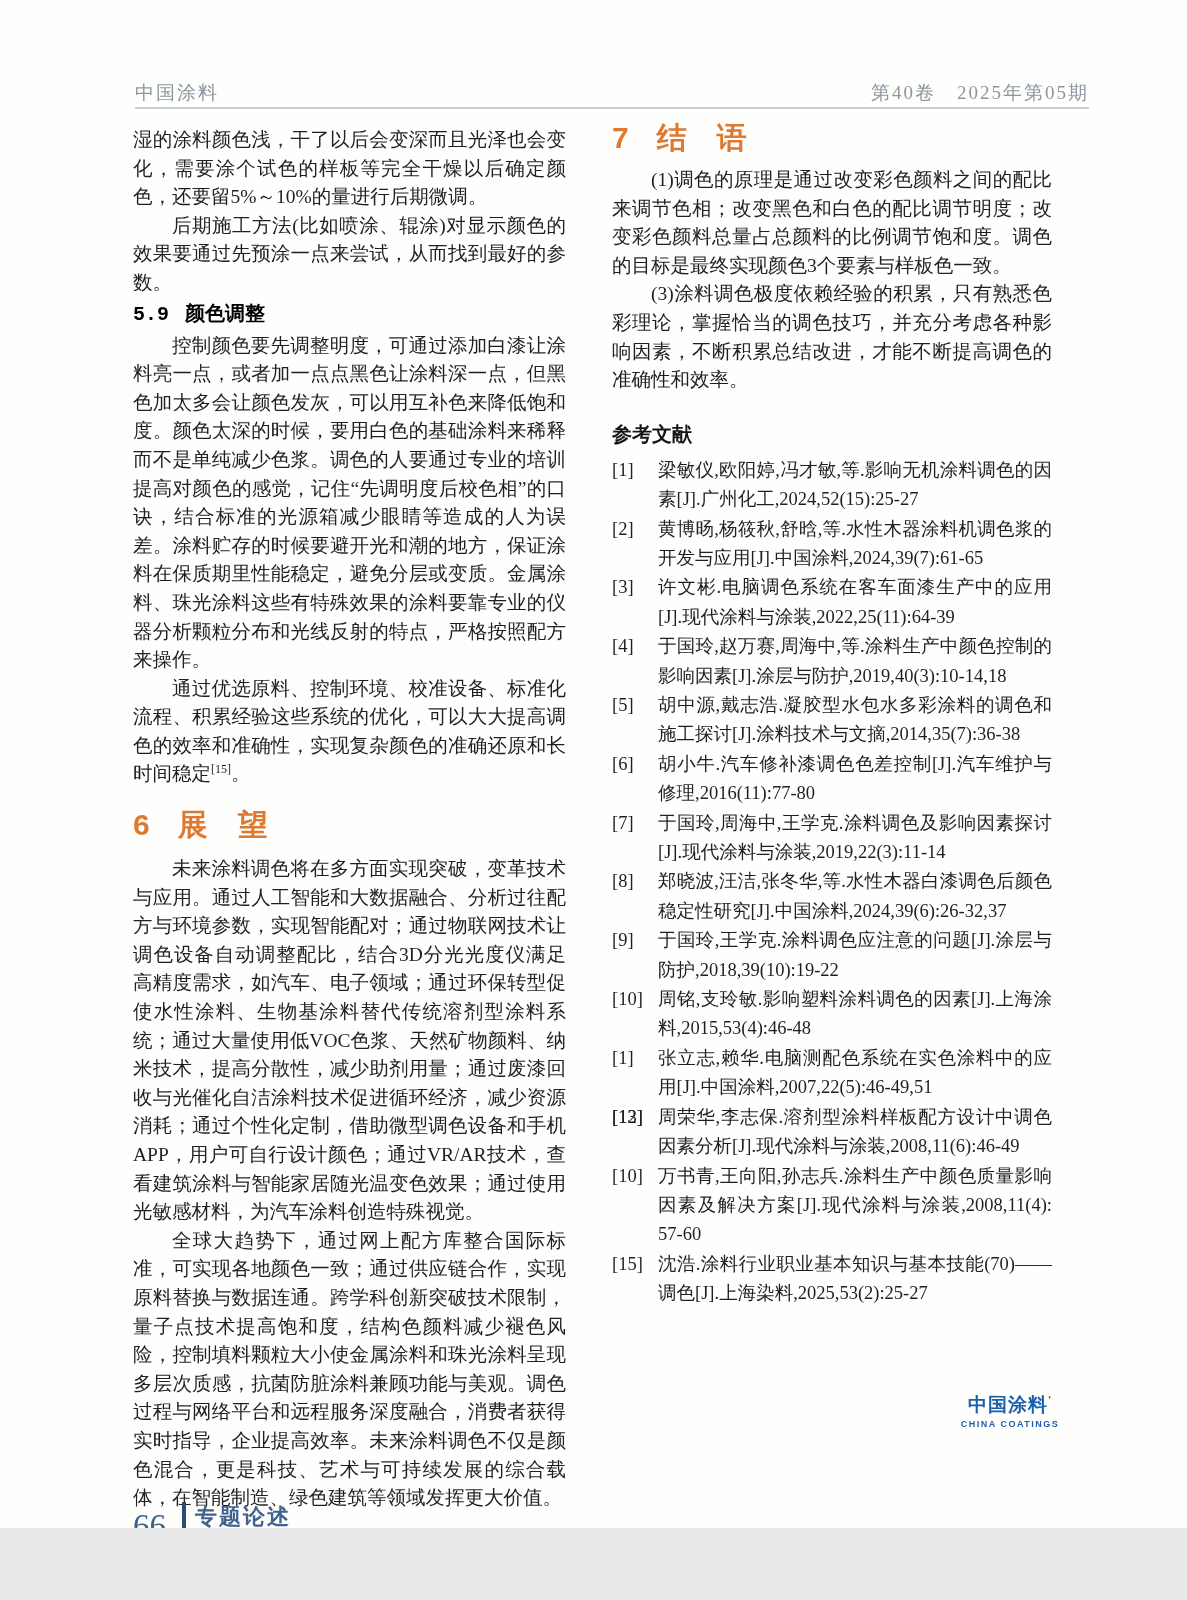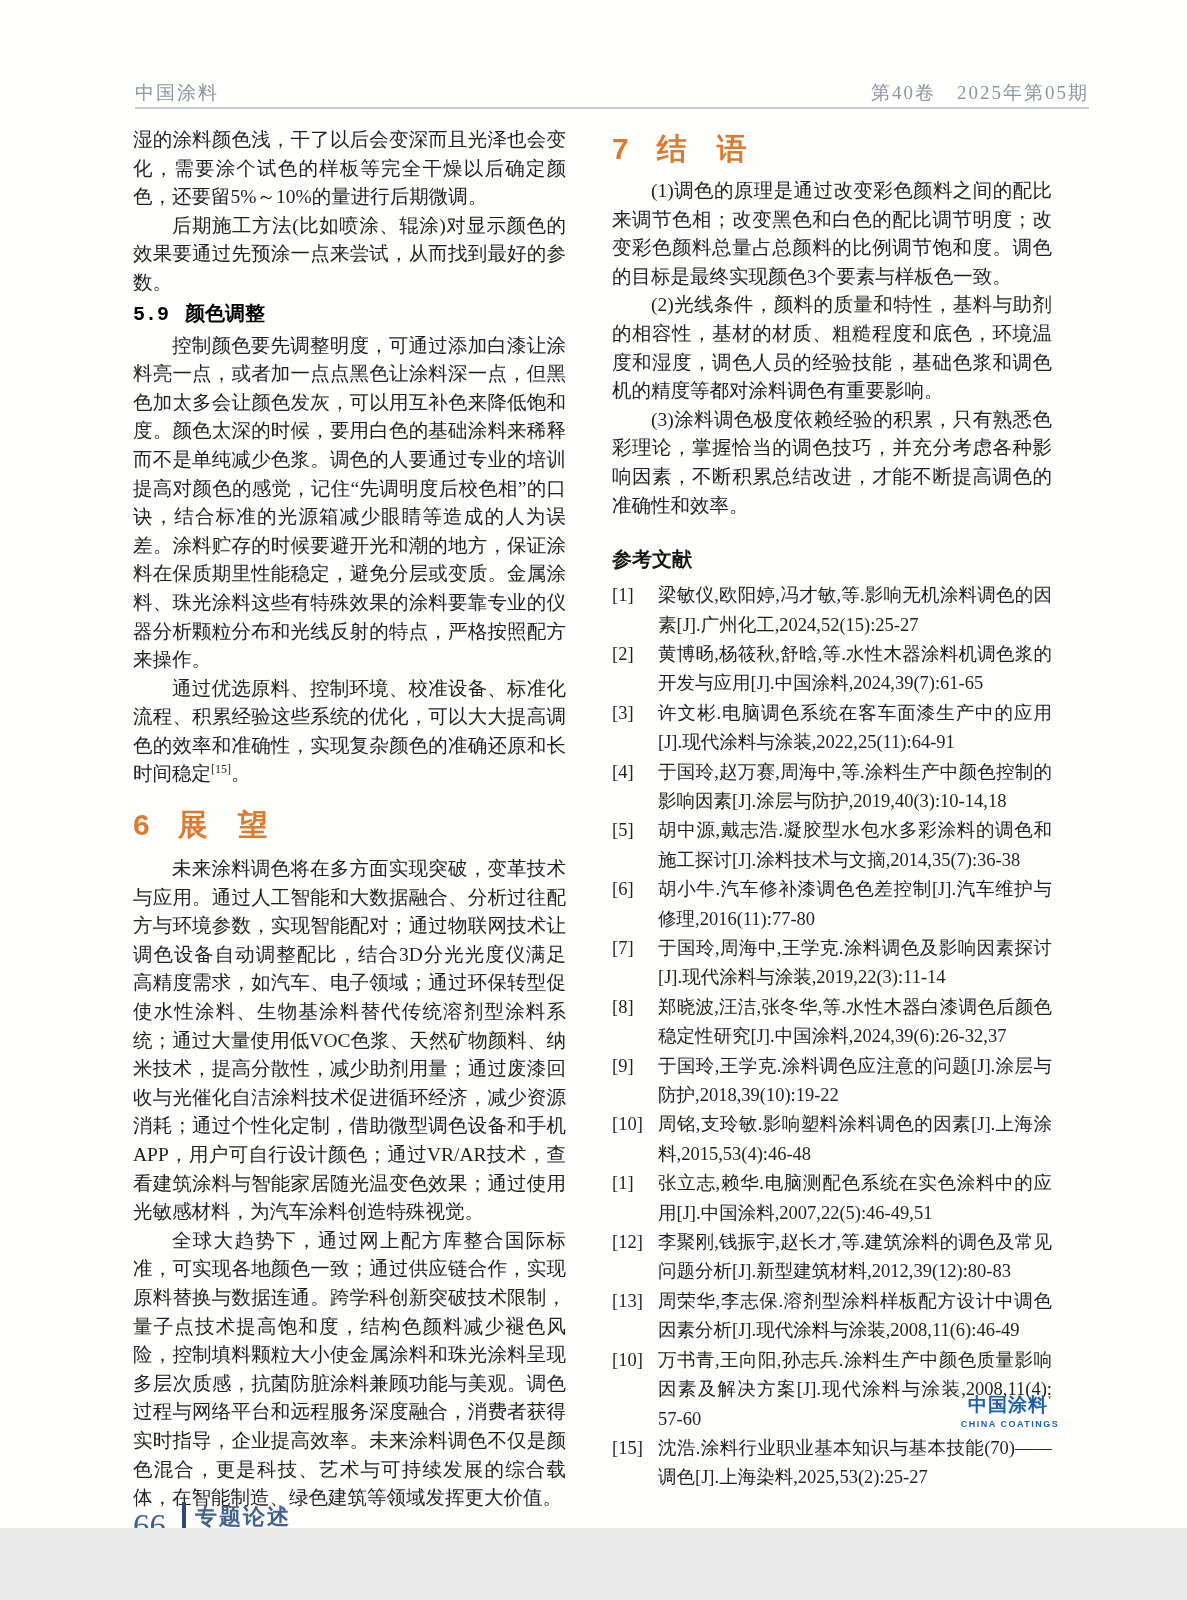--- a/index.html
+++ b/index.html
@@ -40,21 +40,21 @@
     margin:3px 0 3px 0;line-height:28px;
   }
   .h-sub .num{margin-right:16px;}
   .h-section{
     font-family:"Liberation Sans","DejaVu Sans",sans-serif;
     font-weight:bold;color:#dd7a2f;font-size:30px;
     line-height:36px;
   }
   .h-section .num{margin-right:28px;}
   .h6{margin:18px 0 12px 0;}
-  .h7{margin:11px 0 10px 0;}
+  .h7{margin:0 0 10px 0;}
   
   .refs-title{
     font-family:"Liberation Sans","DejaVu Sans",sans-serif;
     font-weight:bold;font-size:20px;color:#151515;
     margin:26px 0 8px 0;
   }
   ol.refs{list-style:none;margin:0;padding:0;}
   ol.refs li{
     position:relative;padding-left:46px;
     font-size:18.5px;line-height:29.4px;text-align:justify;
@@ -122,38 +122,37 @@
     <p class="indent">未来涂料调色将在多方面实现突破，变革技术与应用。通过人工智能和大数据融合、分析过往配方与环境参数，实现智能配对；通过物联网技术让调色设备自动调整配比，结合3D分光光度仪满足高精度需求，如汽车、电子领域；通过环保转型促使水性涂料、生物基涂料替代传统溶剂型涂料系统；通过大量使用低VOC色浆、天然矿物颜料、纳米技术，提高分散性，减少助剂用量；通过废漆回收与光催化自洁涂料技术促进循环经济，减少资源消耗；通过个性化定制，借助微型调色设备和手机APP，用户可自行设计颜色；通过VR/AR技术，查看建筑涂料与智能家居随光温变色效果；通过使用光敏感材料，为汽车涂料创造特殊视觉。</p>
     <p class="indent">全球大趋势下，通过网上配方库整合国际标准，可实现各地颜色一致；通过供应链合作，实现原料替换与数据连通。跨学科创新突破技术限制，量子点技术提高饱和度，结构色颜料减少褪色风险，控制填料颗粒大小使金属涂料和珠光涂料呈现多层次质感，抗菌防脏涂料兼顾功能与美观。调色过程与网络平台和远程服务深度融合，消费者获得实时指导，企业提高效率。未来涂料调色不仅是颜色混合，更是科技、艺术与可持续发展的综合载体，在智能制造、绿色建筑等领域发挥更大价值。</p>
   </div>
 
   <div class="col col-right">
     <div class="h-section h7">
       <span class="num">7</span><span>结　语</span>
     </div>
 
     <p class="indent">(1)调色的原理是通过改变彩色颜料之间的配比来调节色相；改变黑色和白色的配比调节明度；改变彩色颜料总量占总颜料的比例调节饱和度。调色的目标是最终实现颜色3个要素与样板色一致。</p>
-    <p class="indent">(2)光线条件，颜料的质量和特性，基料与助剂的相容性，基材的材质、粗糙程度和底色，环境温度和湿度，调色人员的经验技能，基础色浆和调色机的精度等都对涂料调色有重要影响。</p>
     <p class="indent">(3)涂料调色极度依赖经验的积累，只有熟悉色彩理论，掌握恰当的调色技巧，并充分考虑各种影响因素，不断积累总结改进，才能不断提高调色的准确性和效率。</p>
 
     <div class="refs-title">参考文献</div>
 
     <ol class="refs">
       <li><span class="ref-label">[1]</span><span>梁敏仪,欧阳婷,冯才敏,等.影响无机涂料调色的因素[J].广州化工,2024,52(15):25-27</span></li>
       <li><span class="ref-label">[2]</span><span>黄博旸,杨筱秋,舒晗,等.水性木器涂料机调色浆的开发与应用[J].中国涂料,2024,39(7):61-65</span></li>
-      <li><span class="ref-label">[3]</span><span>许文彬.电脑调色系统在客车面漆生产中的应用[J].现代涂料与涂装,2022,25(11):64-91</span></li>
+      <li><span class="ref-label">[3]</span><span>许文彬.电脑调色系统在客车面漆生产中的应用[J].现代涂料与涂装,2022,25(11):64-39</span></li>
       <li><span class="ref-label">[4]</span><span>于国玲,赵万赛,周海中,等.涂料生产中颜色控制的影响因素[J].涂层与防护,2019,40(3):10-14,18</span></li>
       <li><span class="ref-label">[5]</span><span>胡中源,戴志浩.凝胶型水包水多彩涂料的调色和施工探讨[J].涂料技术与文摘,2014,35(7):36-38</span></li>
       <li><span class="ref-label">[6]</span><span>胡小牛.汽车修补漆调色色差控制[J].汽车维护与修理,2016(11):77-80</span></li>
       <li><span class="ref-label">[7]</span><span>于国玲,周海中,王学克.涂料调色及影响因素探讨[J].现代涂料与涂装,2019,22(3):11-14</span></li>
       <li><span class="ref-label">[8]</span><span>郑晓波,汪洁,张冬华,等.水性木器白漆调色后颜色稳定性研究[J].中国涂料,2024,39(6):26-32,37</span></li>
       <li><span class="ref-label">[9]</span><span>于国玲,王学克.涂料调色应注意的问题[J].涂层与防护,2018,39(10):19-22</span></li>
       <li><span class="ref-label">[10]</span><span>周铭,支玲敏.影响塑料涂料调色的因素[J].上海涂料,2015,53(4):46-48</span></li>
       <li><span class="ref-label">[1]</span><span>张立志,赖华.电脑测配色系统在实色涂料中的应用[J].中国涂料,2007,22(5):46-49,51</span></li>
-      <li><span class="ref-label">[12]</span><span>李聚刚,钱振宇,赵长才,等.建筑涂料的调色及常见问题分析[J].新型建筑材料,2012,39(12):80-83</span></li>
+      <li><span class="ref-label">[12]</span></li>
       <li><span class="ref-label">[13]</span><span>周荣华,李志保.溶剂型涂料样板配方设计中调色因素分析[J].现代涂料与涂装,2008,11(6):46-49</span></li>
       <li><span class="ref-label">[10]</span><span>万书青,王向阳,孙志兵.涂料生产中颜色质量影响因素及解决方案[J].现代涂料与涂装,2008,11(4): 57-60</span></li>
       <li><span class="ref-label">[15]</span><span>沈浩.涂料行业职业基本知识与基本技能(70)——调色[J].上海染料,2025,53(2):25-27</span></li>
     </ol>
   </div>
 
   <div class="brand-logo">
     <div class="cn"><span>中国涂料</span><span class="tick">’</span></div>
     <div class="en">CHINA COATINGS</div>
   </div>

